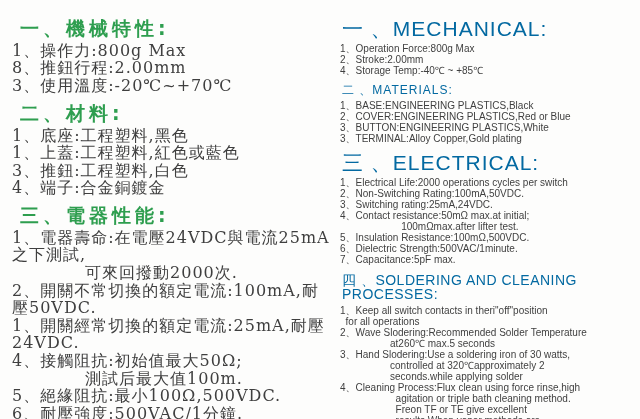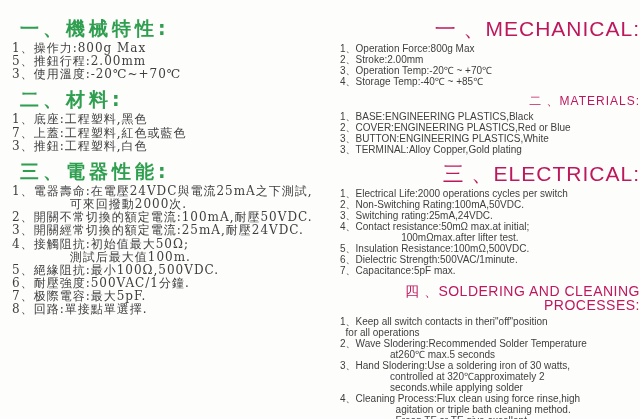--- a/index.html
+++ b/index.html
@@ -36,33 +36,32 @@
     margin: 0 0 3px 8px;
     color: #2e9e4f;
     font-family: "DejaVu Sans", sans-serif;
     font-weight: bold;
     font-size: 19px;
     letter-spacing: 4px;
     line-height: 1.1;
   }
   .zh-items {
     font-family: "DejaVu Serif", serif;
-    font-size: 12px;
+    font-size: 16px;
     line-height: 1.1;
     color: #3f3f3f;
     letter-spacing: 1px;
   }
   
   .en-head {
     margin: 0 0 3px 2px;
-    color: #be185d;
+    color: #0369a1;
     font-family: "Liberation Sans", sans-serif;
     font-weight: 500;
     line-height: 1.05;
-    text-align: right;
   }
   .head-lg { font-size: 21px; letter-spacing: 1px; }
   .head-sm { font-size: 12px; letter-spacing: 1px; }
   .head-md { font-size: 14px; letter-spacing: 0.5px; }
   .en-items {
     font-family: "Liberation Sans", sans-serif;
     font-size: 10px;
     line-height: 1.1;
     color: #3f3f3f;
   }
@@ -74,59 +73,59 @@
 </head>
 <body>
 
 <div class="page">
 
   <div class="col col-left">
     <section>
       <h2 class="zh-head">一、機械特性:</h2>
       <div class="zh-items">
         <div class="item">1、操作力:800g Max</div>
-        <div class="item">5、推鈕行程:2.00mm</div>
+        <div class="item">8、推鈕行程:2.00mm</div>
         <div class="item">3、使用溫度:-20℃~+70℃</div>
       </div>
     </section>
 
     <section>
       <h2 class="zh-head">二、材料:</h2>
       <div class="zh-items">
         <div class="item">1、底座:工程塑料,黑色</div>
-        <div class="item">7、上蓋:工程塑料,紅色或藍色</div>
+        <div class="item">1、上蓋:工程塑料,紅色或藍色</div>
         <div class="item">3、推鈕:工程塑料,白色</div>
+        <div class="item">4、端子:合金銅鍍金</div>
       </div>
     </section>
 
     <section>
       <h2 class="zh-head">三、電器性能:</h2>
       <div class="zh-items">
         <div class="item">1、電器壽命:在電壓24VDC與電流25mA之下測試,
             可來回撥動2000次.</div>
         <div class="item">2、開關不常切換的額定電流:100mA,耐壓50VDC.</div>
-        <div class="item">3、開關經常切換的額定電流:25mA,耐壓24VDC.</div>
+        <div class="item">1、開關經常切換的額定電流:25mA,耐壓24VDC.</div>
         <div class="item">4、接觸阻抗:初始值最大50Ω;
             測試后最大值100m.</div>
         <div class="item">5、絕緣阻抗:最小100Ω,500VDC.</div>
         <div class="item">6、耐壓強度:500VAC/1分鐘.</div>
         <div class="item">7、极際電容:最大5pF.</div>
         <div class="item">8、回路:單接點單選擇.</div>
       </div>
     </section>
 
   </div>
 
   <div class="col col-right">
     <section>
       <h2 class="en-head head-lg">一 、MECHANICAL:</h2>
       <div class="en-items">
         <div class="item">1、Operation Force:800g Max</div>
         <div class="item">2、Stroke:2.00mm</div>
-        <div class="item">3、Operation Temp:-20℃ ~ +70℃</div>
         <div class="item">4、Storage Temp:-40℃ ~ +85℃</div>
       </div>
     </section>
 
     <section>
       <h2 class="en-head head-sm">二 、MATERIALS:</h2>
       <div class="en-items">
         <div class="item">1、BASE:ENGINEERING PLASTICS,Black</div>
         <div class="item">2、COVER:ENGINEERING PLASTICS,Red or Blue</div>
         <div class="item">3、BUTTON:ENGINEERING PLASTICS,White</div>

